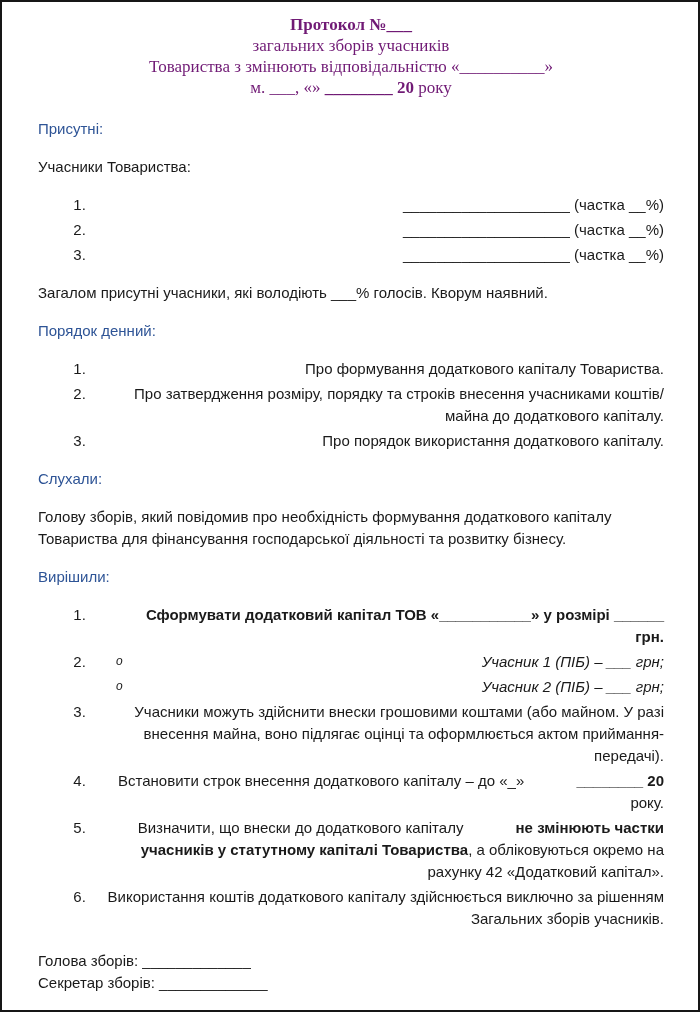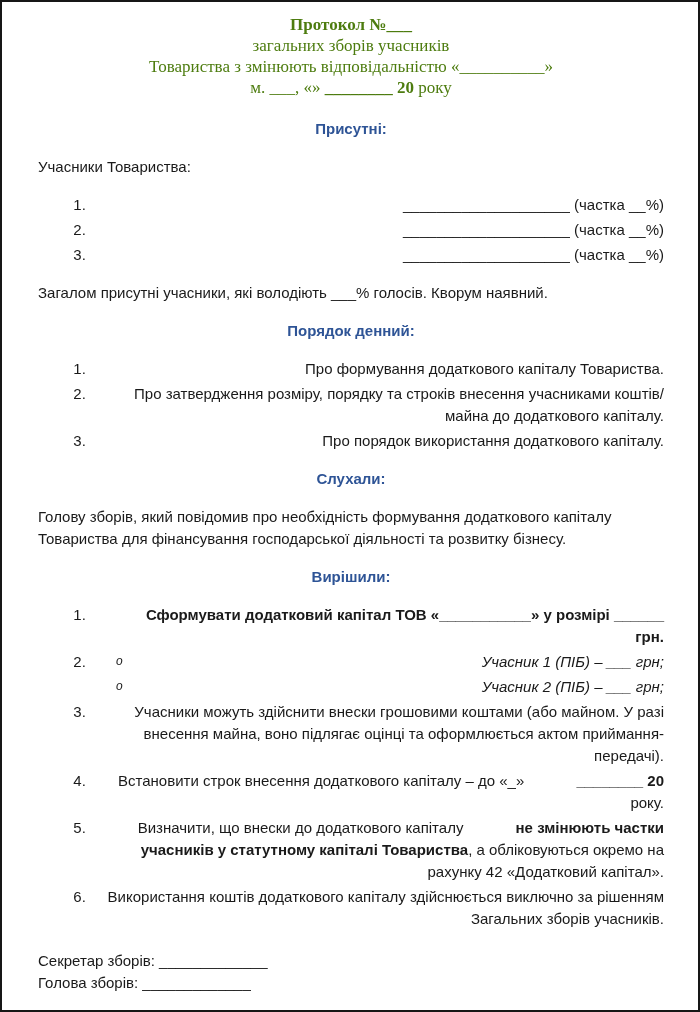--- a/index.html
+++ b/index.html
@@ -20,34 +20,33 @@
     line-height: 22px;
     color: #1a1a1a;
   }
   .inner {
     padding: 12px 34px 0 36px;
   }
   
   .title-block {
     font-family: "Liberation Serif", "DejaVu Serif", serif;
     text-align: center;
-    color: #4d7c0f;
+    color: #701a75;
     font-size: 17px;
     line-height: 21px;
     margin-bottom: 20px;
   }
   .title-block p { margin: 0; }
   .t-bold { font-weight: bold; }
   
   .sec-heading {
     color: #2e5496;
     margin: 0 0 16px 0;
-    font-weight: bold;
+    font-weight: normal;
     font-size: 15px;
-    text-align: center;
   }
   p.body-par { margin: 0 0 16px 0; }
   .b { font-weight: bold; margin-left: 48px; }
   
   ol.num {
     list-style: decimal;
     margin: 0 0 16px 0;
     padding: 0 0 0 52px;
     text-align: right;
   }
@@ -118,18 +117,18 @@
           <li><span>Учасник 2 (ПІБ) – ___ грн;</span></li>
         </ul>
       </li>
       <li><span>Учасники можуть здійснити внески грошовими коштами (або майном. У разі внесення майна, воно підлягає оцінці та оформлюється актом приймання-передачі).</span></li>
       <li><span>Встановити строк внесення додаткового капіталу – до «_» </span><span class="b">________ 20</span><span> року.</span></li>
       <li><span>Визначити, що внески до додаткового капіталу </span><span class="b">не змінюють частки учасників у статутному капіталі Товариства</span><span>, а обліковуються окремо на рахунку 42 «Додатковий капітал».</span></li>
       <li><span>Використання коштів додаткового капіталу здійснюється виключно за рішенням Загальних зборів учасників.</span></li>
     </ol>
 
     <div class="sig-block">
+      <p class="sig-line">Голова зборів: _____________</p>
       <p class="sig-line">Секретар зборів: _____________</p>
-      <p class="sig-line">Голова зборів: _____________</p>
     </div>
 
   </div>
 </div>
 
 </body></html>

